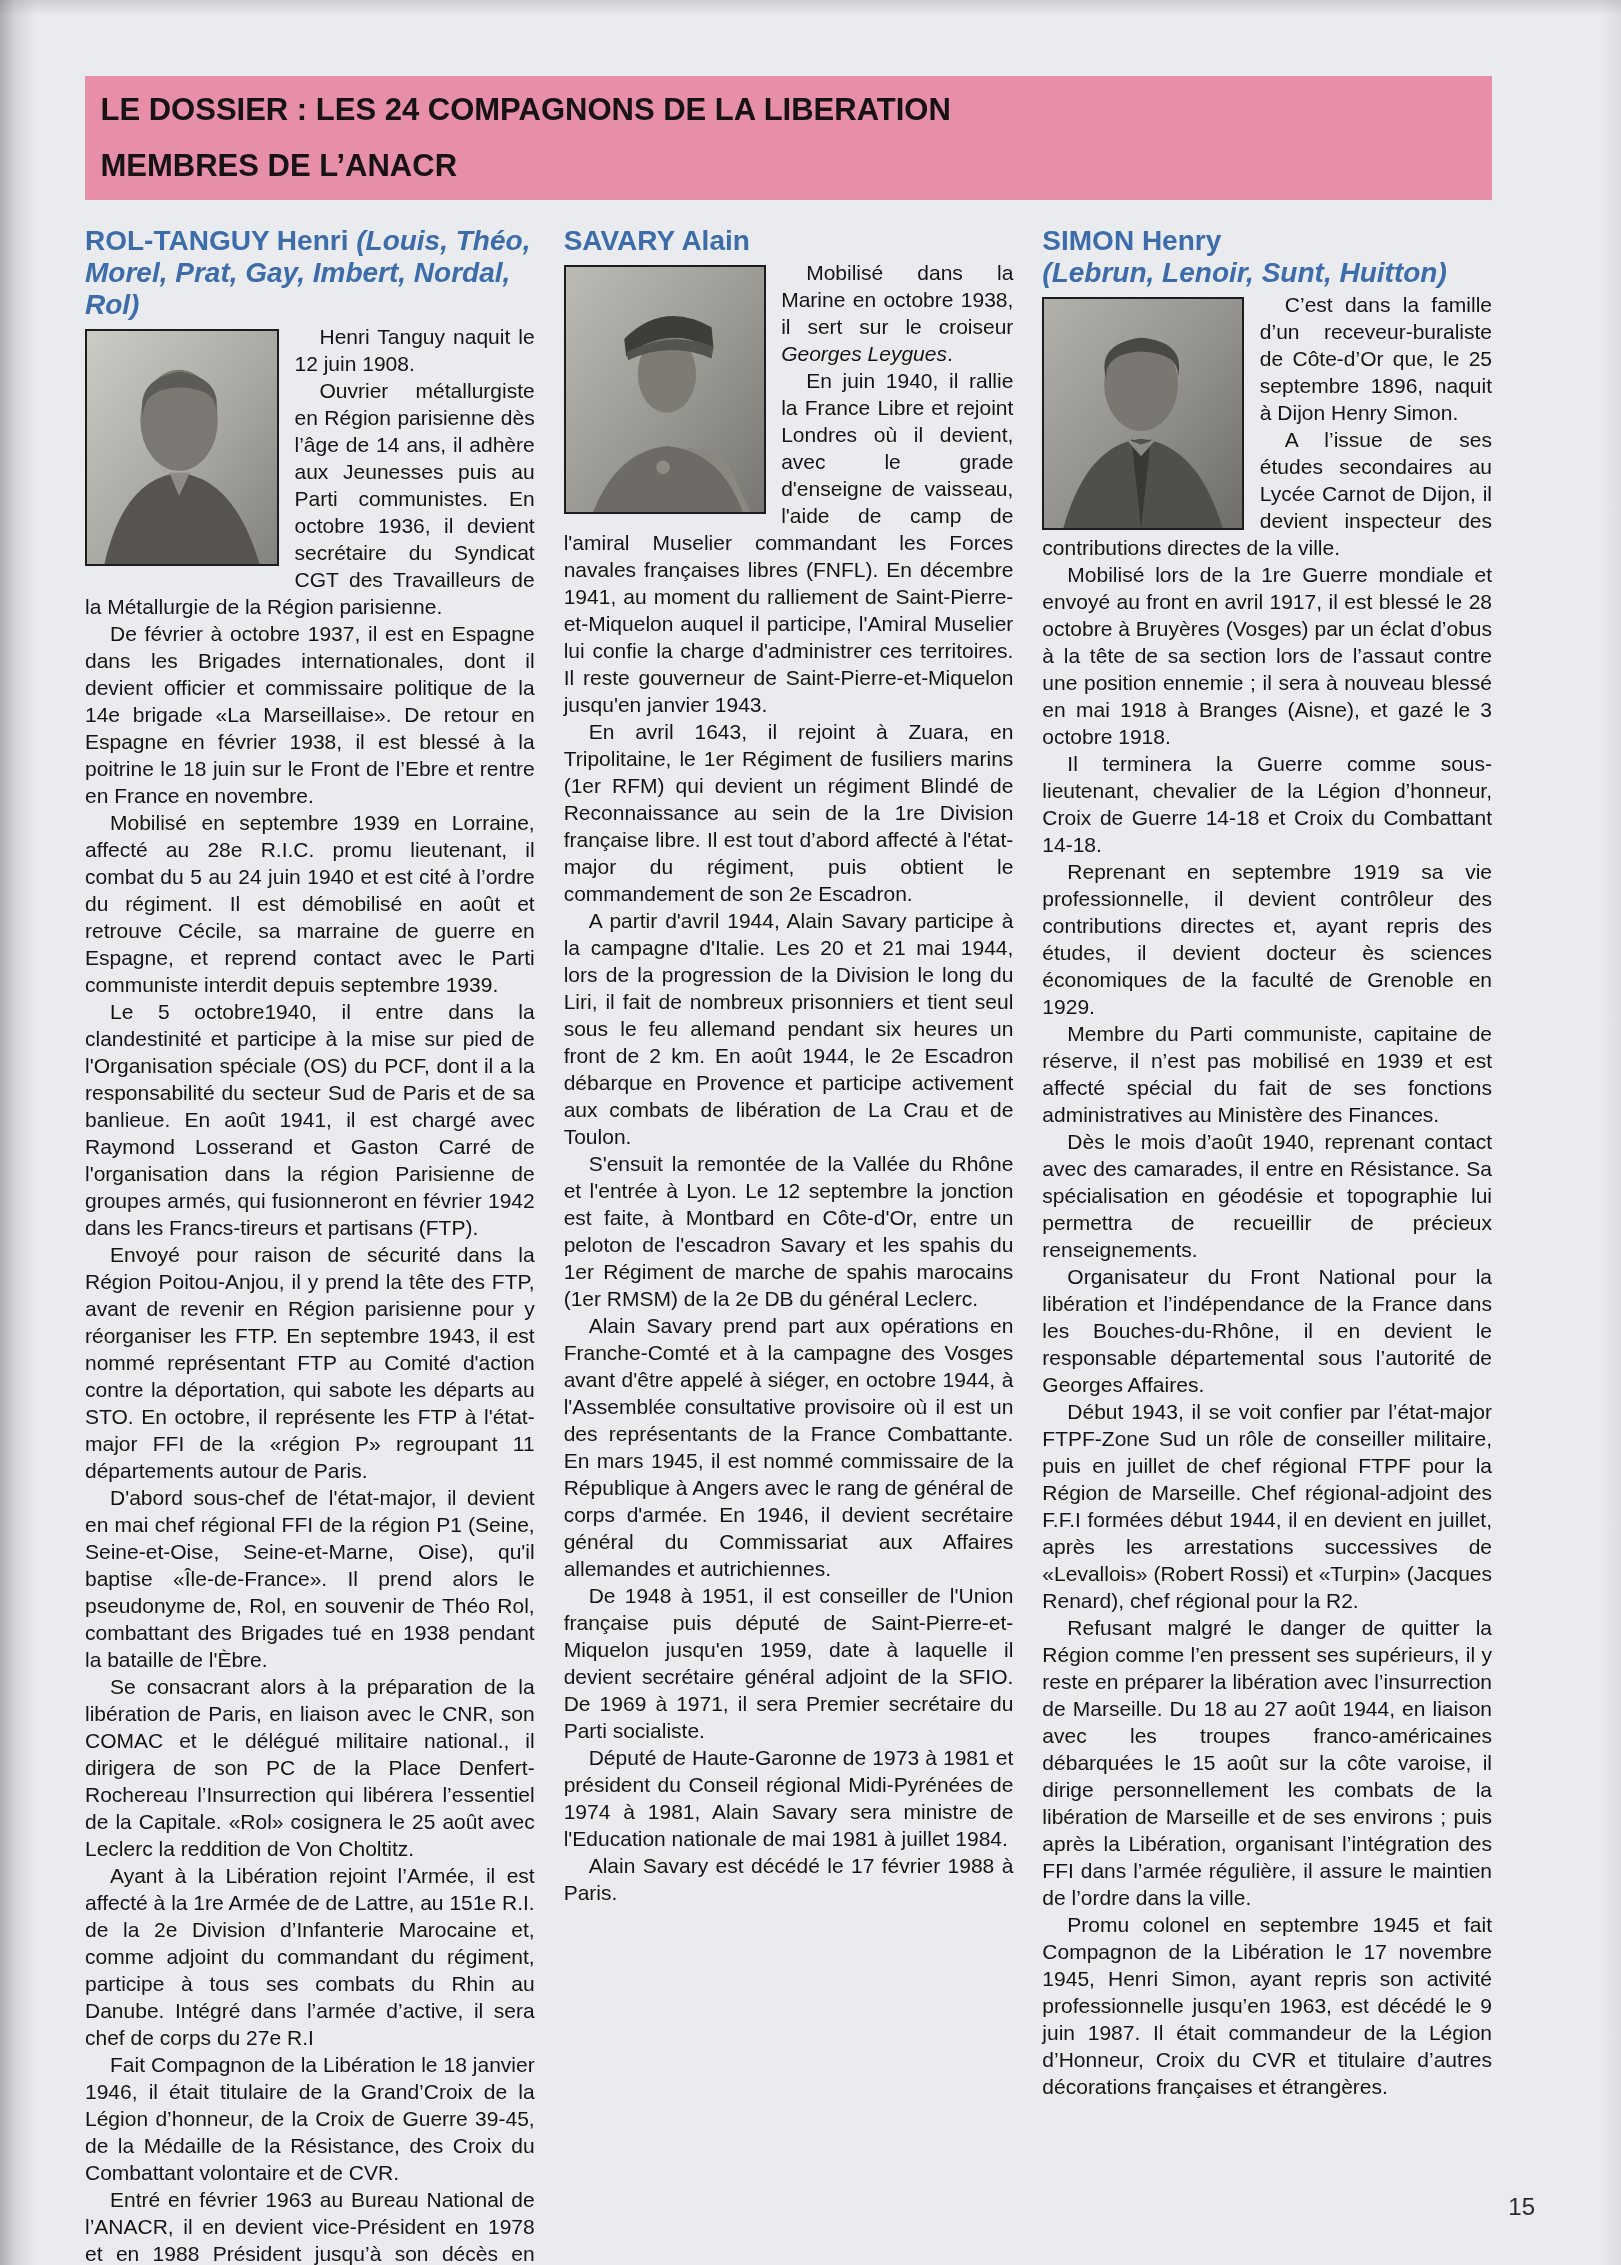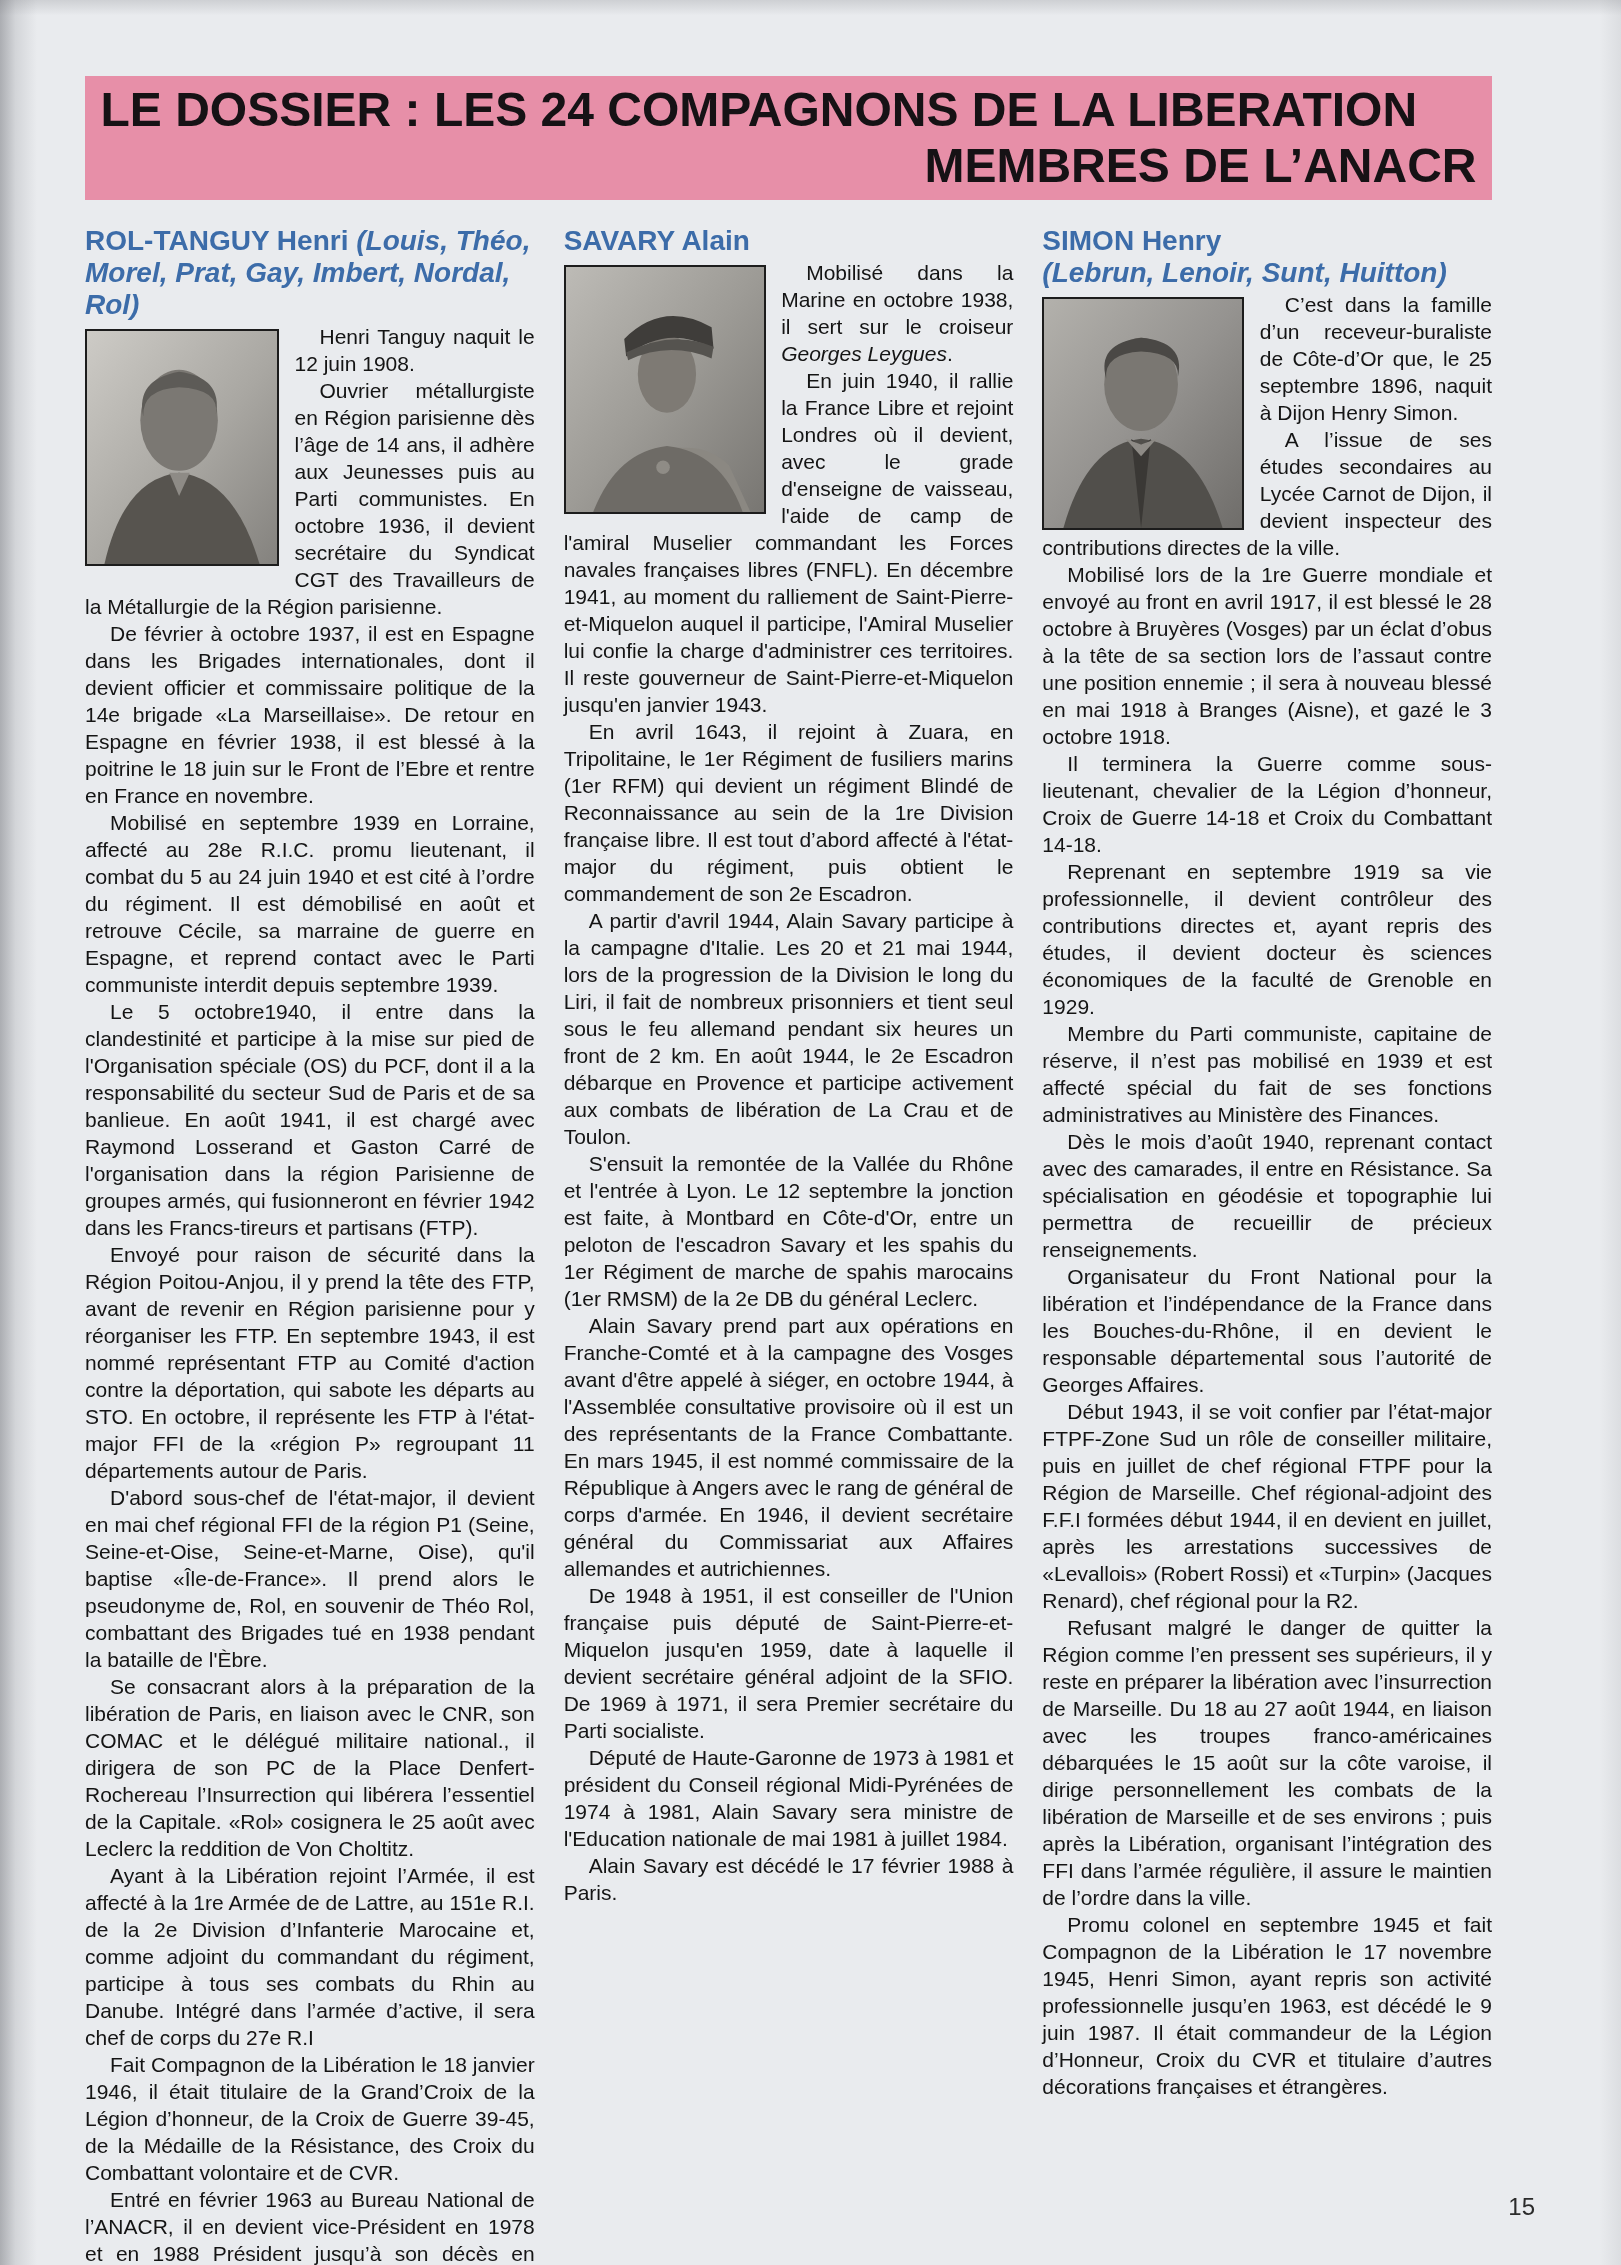--- a/index.html
+++ b/index.html
@@ -16,25 +16,25 @@
       linear-gradient(270deg, rgba(120,122,128,.12) 0px, rgba(120,122,128,0) 21.3px),
       #e9ebee;
     color:#151515;
   }
   .banner{
     position:absolute;left:85px;top:76px;width:1407px;height:124px;
     background:#e78fa8;
     padding:5.8px 15.5px 0 15.5px;box-sizing:border-box;
   }
   .banner .l1, .banner .l2{
-    font-weight:700;font-size:48px;letter-spacing:0px;color:#161215;
+    font-weight:700;font-size:31px;letter-spacing:0px;color:#161215;
     line-height:56px;white-space:nowrap;
   }
   .banner .l1{text-align:left;}
-  .banner .l2{text-align:right;}
+  .banner .l2{}
   .cols{
     position:absolute;left:85px;top:225px;width:1407px;
     display:flex;gap:29px;
   }
   .col{flex:1;min-width:0;}
   h2{
     margin:0 0 2px 0;
     color:#3c6ca9;font-size:28px;line-height:32px;font-weight:700;
   }
   h2 .al{font-style:italic;}

